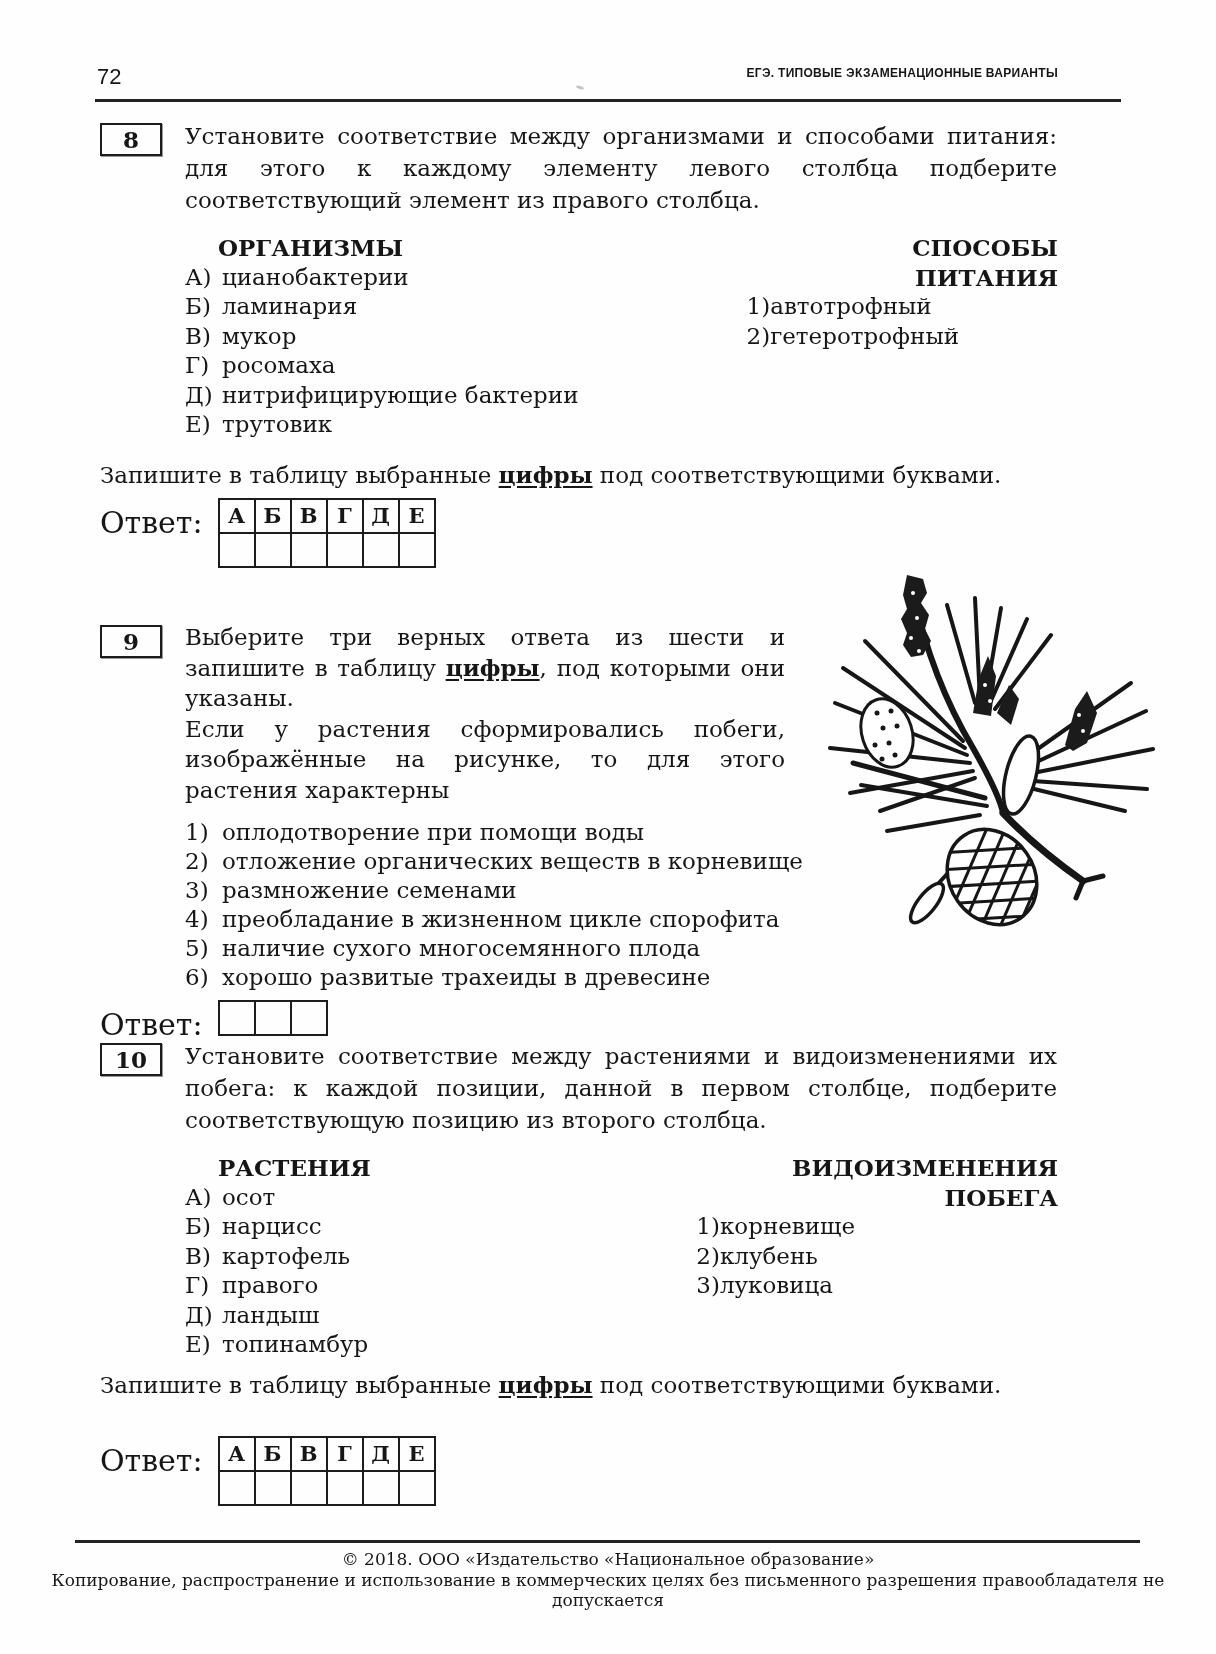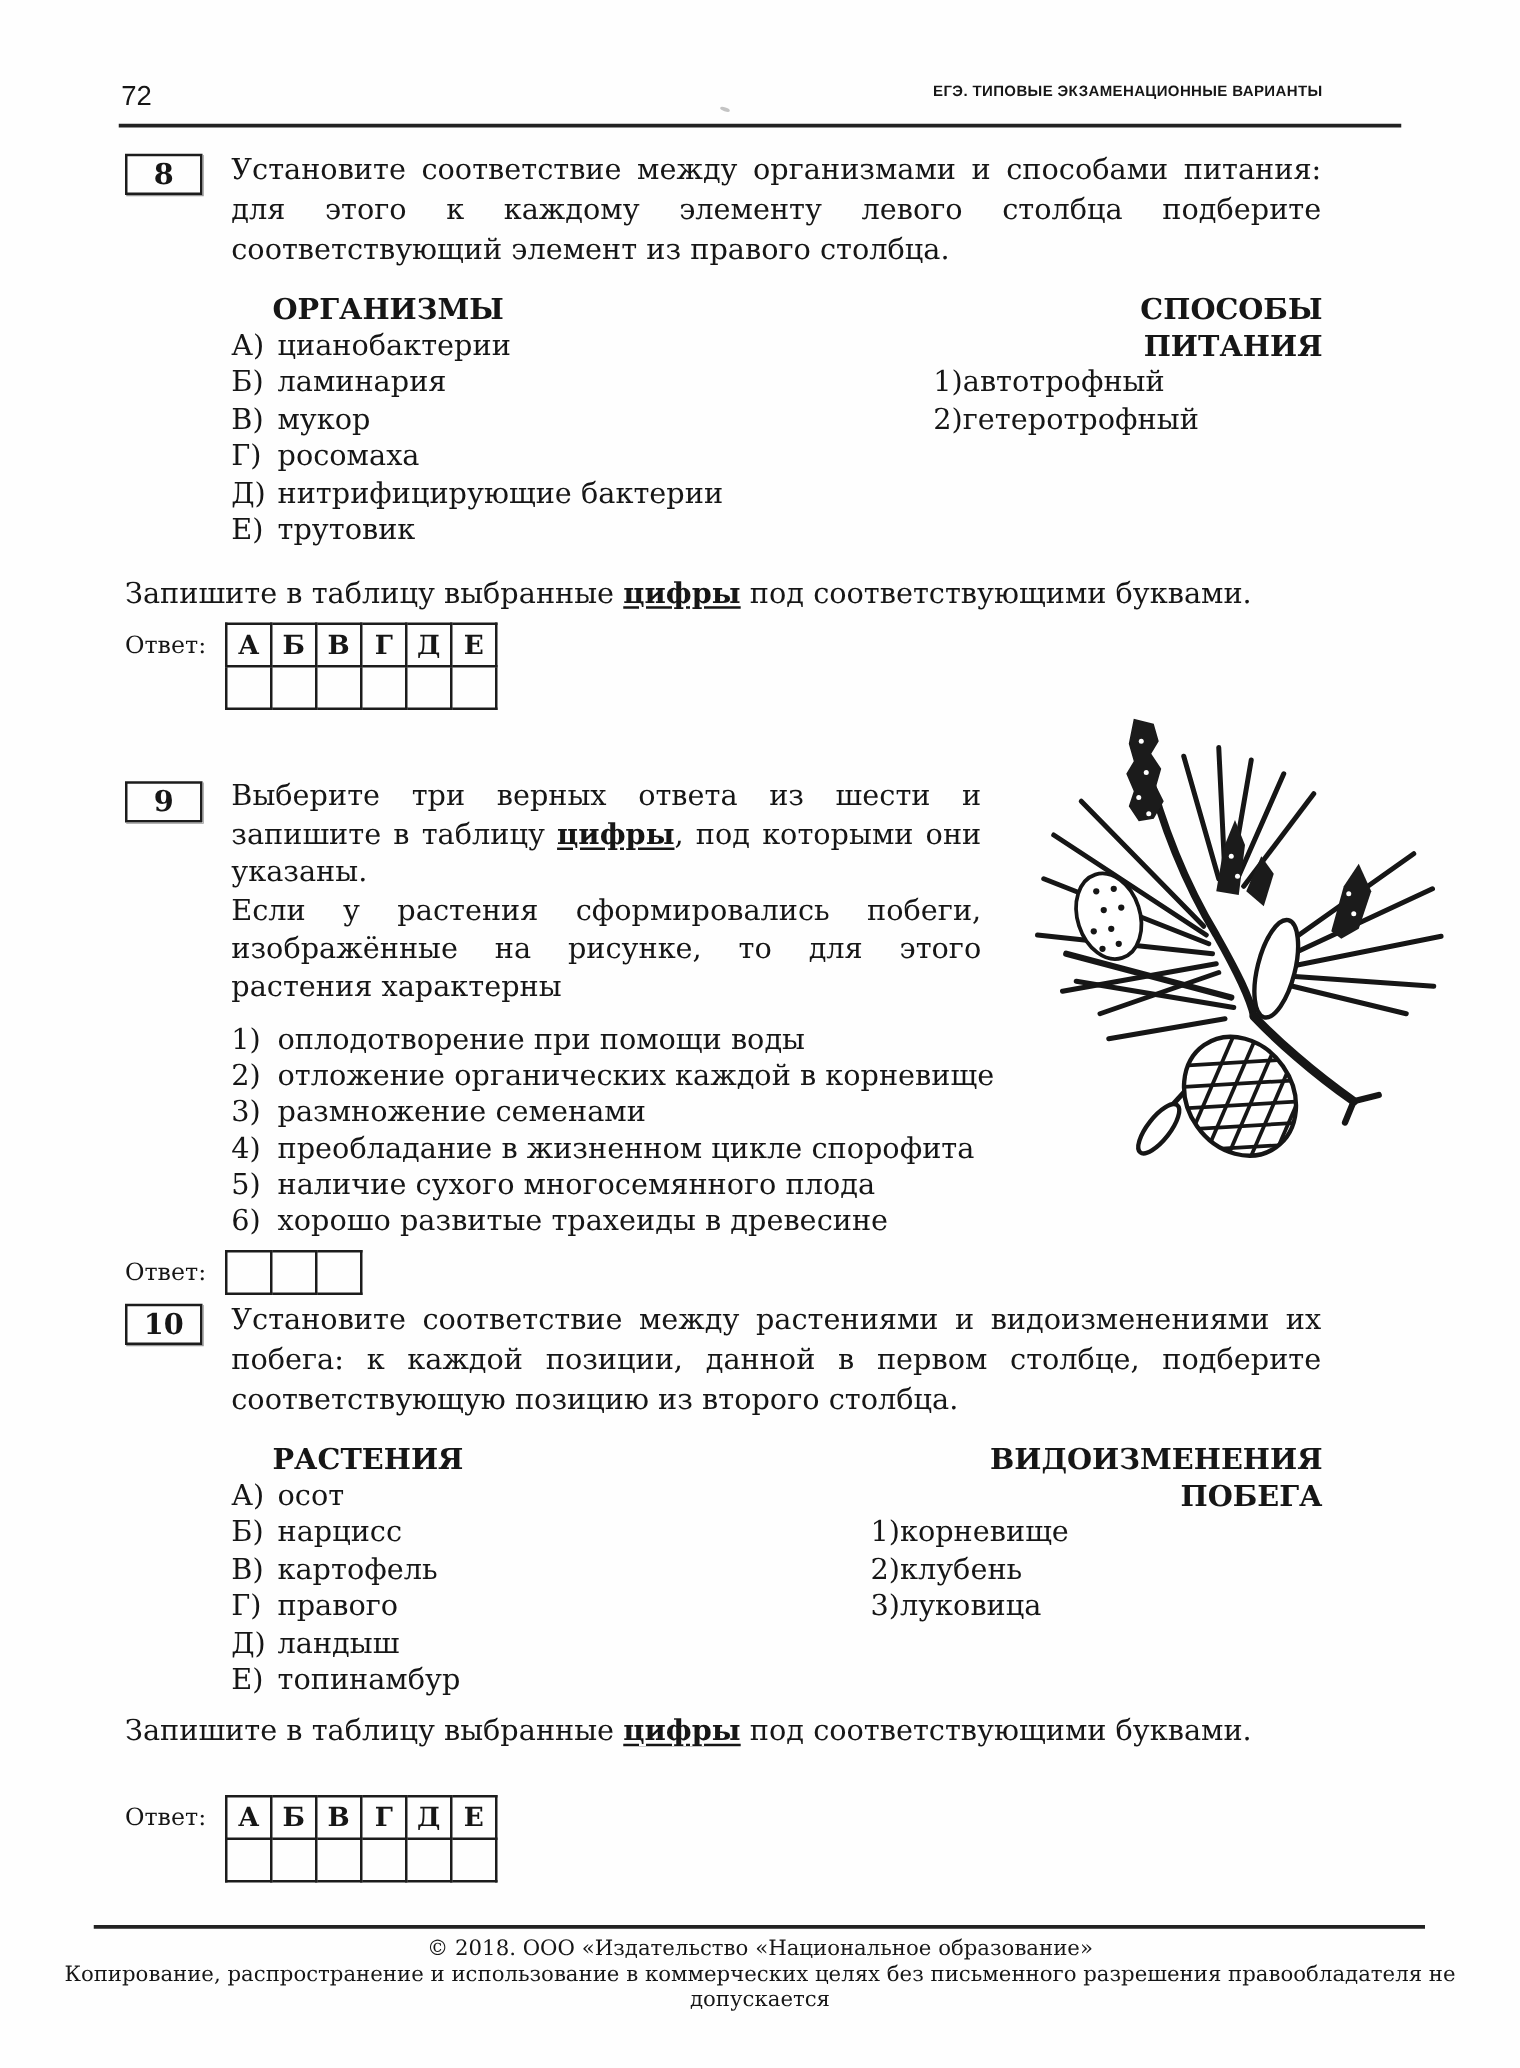--- a/index.html
+++ b/index.html
@@ -49,21 +49,21 @@
 
   .options { margin-top:13px; margin-left:85px; }
   .options .item { line-height:29px; }
 
   .instruction { margin:20px 0 0 0; font-size:23px; line-height:30px; }
   #q10 .instruction { margin-top:10px; }
   .emph { font-weight:bold; text-decoration:underline; text-decoration-thickness:2px; text-underline-offset:3px; }
 
   .answer-row { display:flex; align-items:flex-start; margin-top:8px; }
   #q10 .answer-row { margin-top:36px; }
-  .answer-label { font-size:19px; margin:7px 15px 0 0; }
+  .answer-label { font-size:30px; margin:7px 15px 0 0; }
   .ans-table { border-collapse:collapse; }
   .ans-table td {
     width:34px; height:32px; padding:0;
     border:2px solid #1c1c1c; text-align:center; vertical-align:middle;
     font-size:21px; font-weight:600; font-family:"DejaVu Serif", serif;
   }
 
   
   .pine { position:absolute; left:825px; top:563px; }
 
@@ -165,21 +165,21 @@
       </div>
     </div>
 
     <div class="options">
       <div class="item">
           <span class="lbl">1)</span>
           <span>оплодотворение при помощи воды</span>
         </div>
       <div class="item">
           <span class="lbl">2)</span>
-          <span>отложение органических каждой в корневище</span>
+          <span>отложение органических веществ в корневище</span>
         </div>
       <div class="item">
           <span class="lbl">3)</span>
           <span>размножение семенами</span>
         </div>
       <div class="item">
           <span class="lbl">4)</span>
           <span>преобладание в жизненном цикле спорофита</span>
         </div>
       <div class="item">

